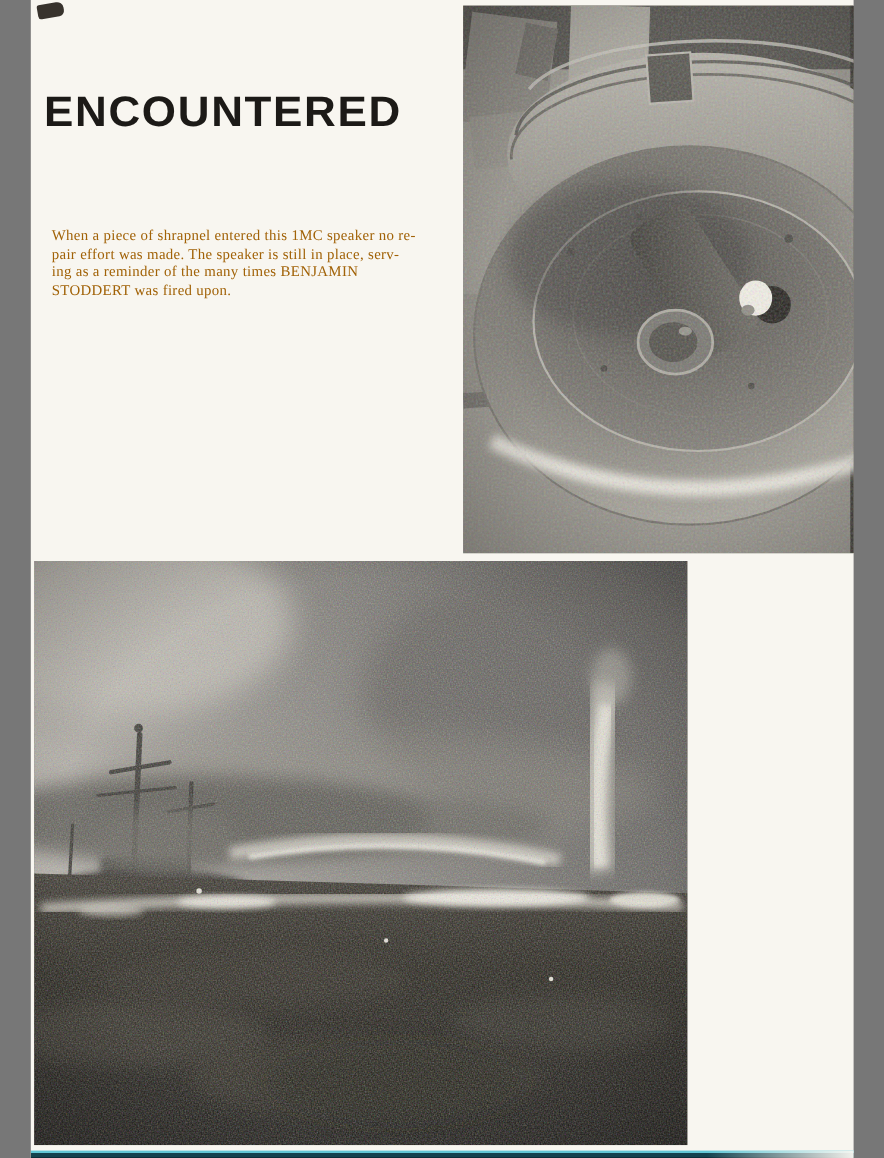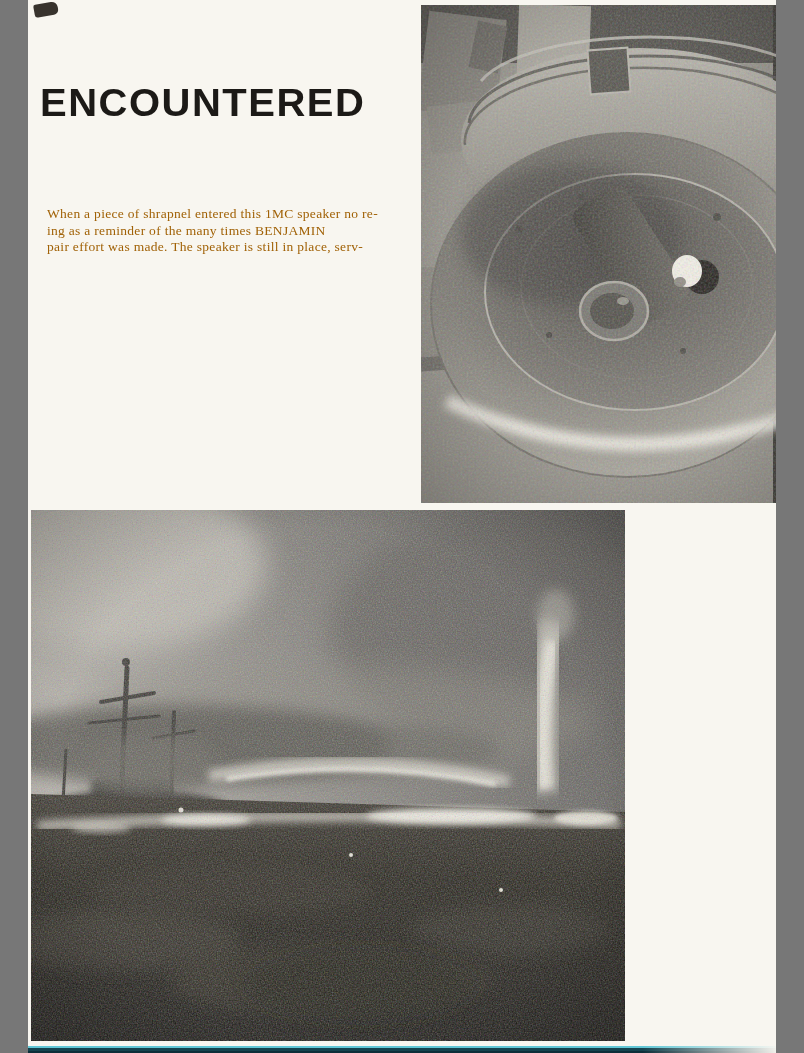--- a/index.html
+++ b/index.html
@@ -70,22 +70,23 @@
 <body>
 
 <div class="page">
 
   <div class="corner-mark"></div>
 
   <div class="headline">ENCOUNTERED</div>
 
   <div class="caption">
     <div>When a piece of shrapnel entered this 1MC speaker no re-</div>
+    <div>pair effort was made. The speaker is still in place, serv-</div>
     <div>ing as a reminder of the many times BENJAMIN</div>
-    <div>pair effort was made. The speaker is still in place, serv-</div>
+    <div>STODDERT was fired upon.</div>
   </div>
 
   <div class="photo photo-speaker" role="img" aria-label="Halftone photograph: close-up of the shrapnel-damaged 1MC loudspeaker horn mounted among deck machinery">
     <svg viewBox="0 0 411 498" preserveAspectRatio="none">
       <defs>
         <linearGradient id="cylGrad" x1="0" y1="0" x2="0" y2="1">
           <stop offset="0" stop-color="#b6b3aa"></stop>
             <stop offset="1" stop-color="#8b8880"></stop>
         </linearGradient>
         <radialGradient id="bellGrad" cx="0.38" cy="0.30" r="0.85">

